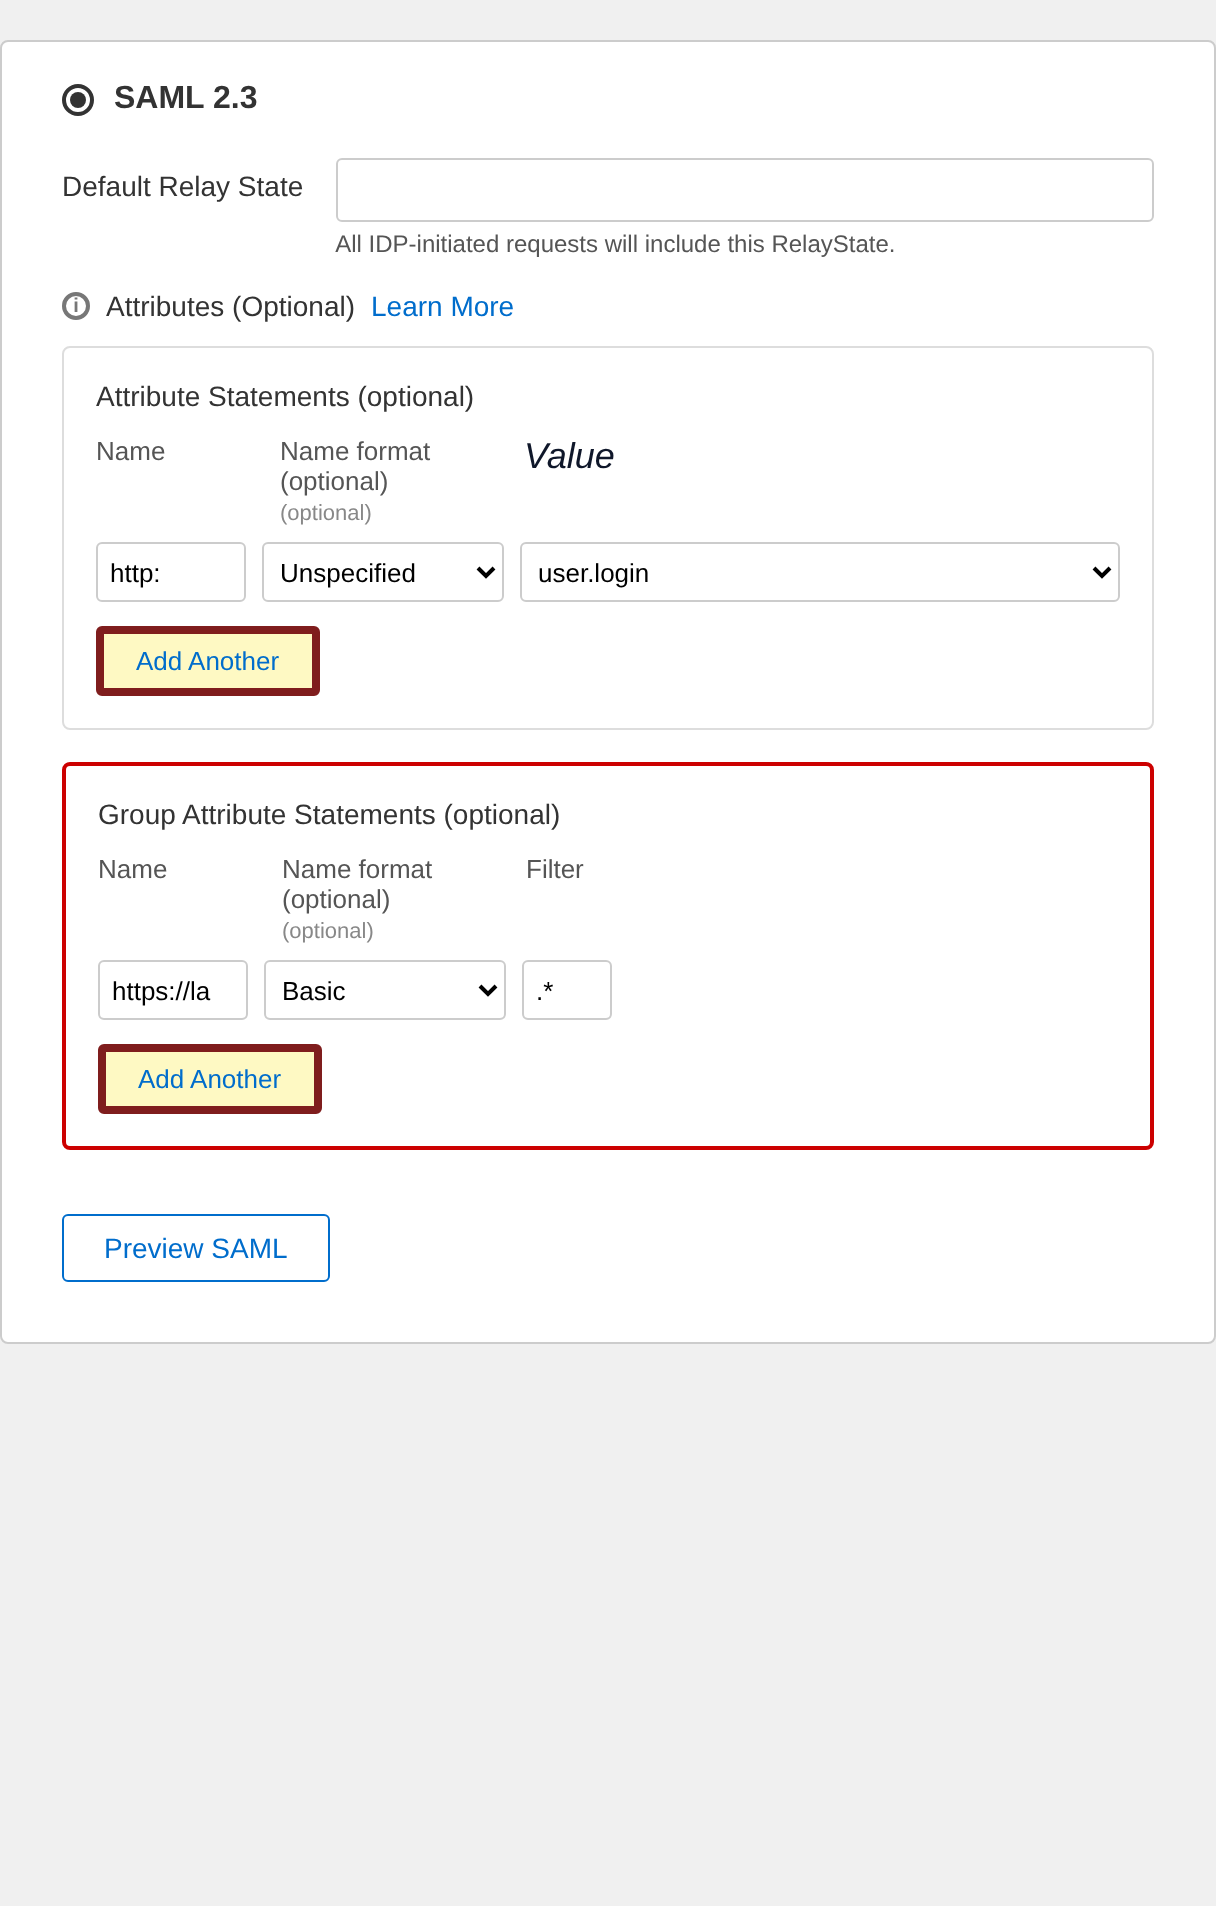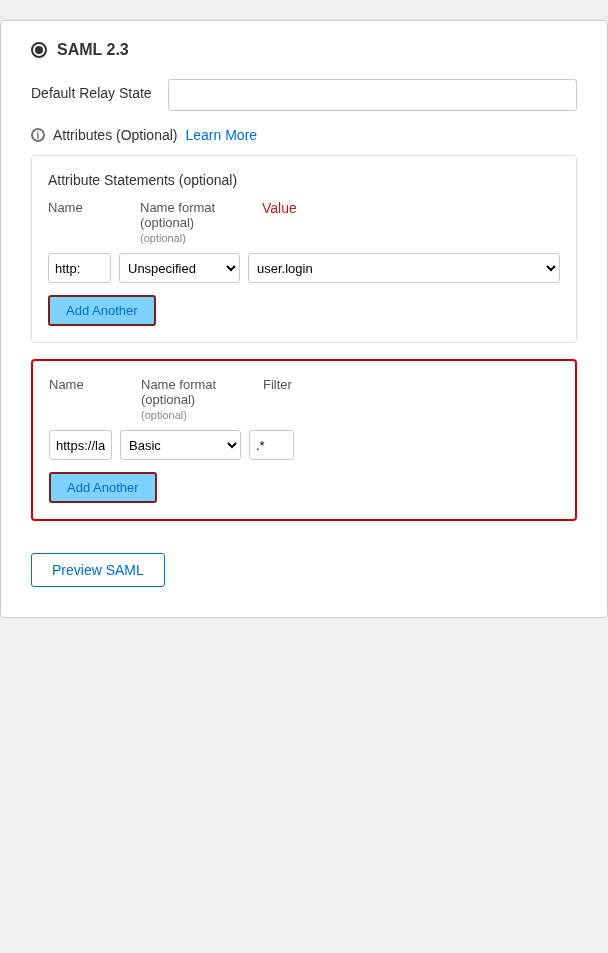--- a/index.html
+++ b/index.html
@@ -138,41 +138,42 @@
       flex-shrink: 0;
     }
     .col-name-format {
       width: 110px;
       font-size: 13px;
       color: #555;
       flex-shrink: 0;
     }
     .col-value {
       flex: 1;
-      font-size: 14px;
-      color: #b91c1c;
+      font-size: 18px;
+      color: #0f172a;
+      font-style: italic;
     }
     .col-filter {
       flex: 1;
       font-size: 13px;
       color: #555;
     }
     .subtext {
       font-size: 11px;
       color: #888;
     }
 
     .row-inputs {
       display: flex;
       gap: 8px;
       align-items: center;
       margin-bottom: 12px;
     }
     .short-input {
-      width: 63px;
+      width: 75px;
       height: 30px;
       border: 1px solid #ccc;
       border-radius: 3px;
       padding: 4px 6px;
       font-size: 13px;
       flex-shrink: 0;
       outline: none;
     }
     .select-field {
       height: 30px;
@@ -198,22 +199,22 @@
       height: 30px;
       border: 1px solid #ccc;
       border-radius: 3px;
       padding: 4px 6px;
       font-size: 13px;
       flex-shrink: 0;
       outline: none;
     }
 
     .add-another-btn {
-      background: #7dd3fc;
-      border: 2px solid #7f1d1d;
+      background: #fef9c3;
+      border: 4px solid #7f1d1d;
       color: #006dcc;
       padding: 6px 16px;
       border-radius: 3px;
       font-size: 13px;
       cursor: pointer;
       font-weight: 500;
     }
 
     .preview-btn {
       background: #fff;
@@ -238,20 +239,21 @@
       <div class="radio-circle-inner"></div>
     </div>
     <span class="saml-title">SAML 2.3</span>
   </div>
 
   
   <div class="form-row">
     <div class="form-label">Default Relay State</div>
     <div class="form-field-group">
       <input type="text" class="text-input" placeholder="" style="">
+      <div class="help-text">All IDP-initiated requests will include this RelayState.</div>
     </div>
   </div>
 
   
   <div class="attributes-section">
     <div class="attributes-header">
       <div class="info-circle">i</div>
       <span class="attributes-label">Attributes (Optional)</span>
       <a href="#" class="learn-more-link">Learn More</a>
     </div>
@@ -286,20 +288,21 @@
           <option>user.email</option>
           <option>user.firstName</option>
           <option>user.lastName</option>
         </select>
       </div>
 
       <button class="add-another-btn">Add Another</button>
     </div>
 
     <div class="statements-box highlighted">
+      <div class="statements-title">Group Attribute Statements (optional)</div>
 
       
       <div class="table-headers">
         <div class="col-name">
           <span>Name</span>
         </div>
         <div class="col-name-format">
           <span>Name format (optional)</span><br>
           <span class="subtext">(optional)</span>
         </div>

